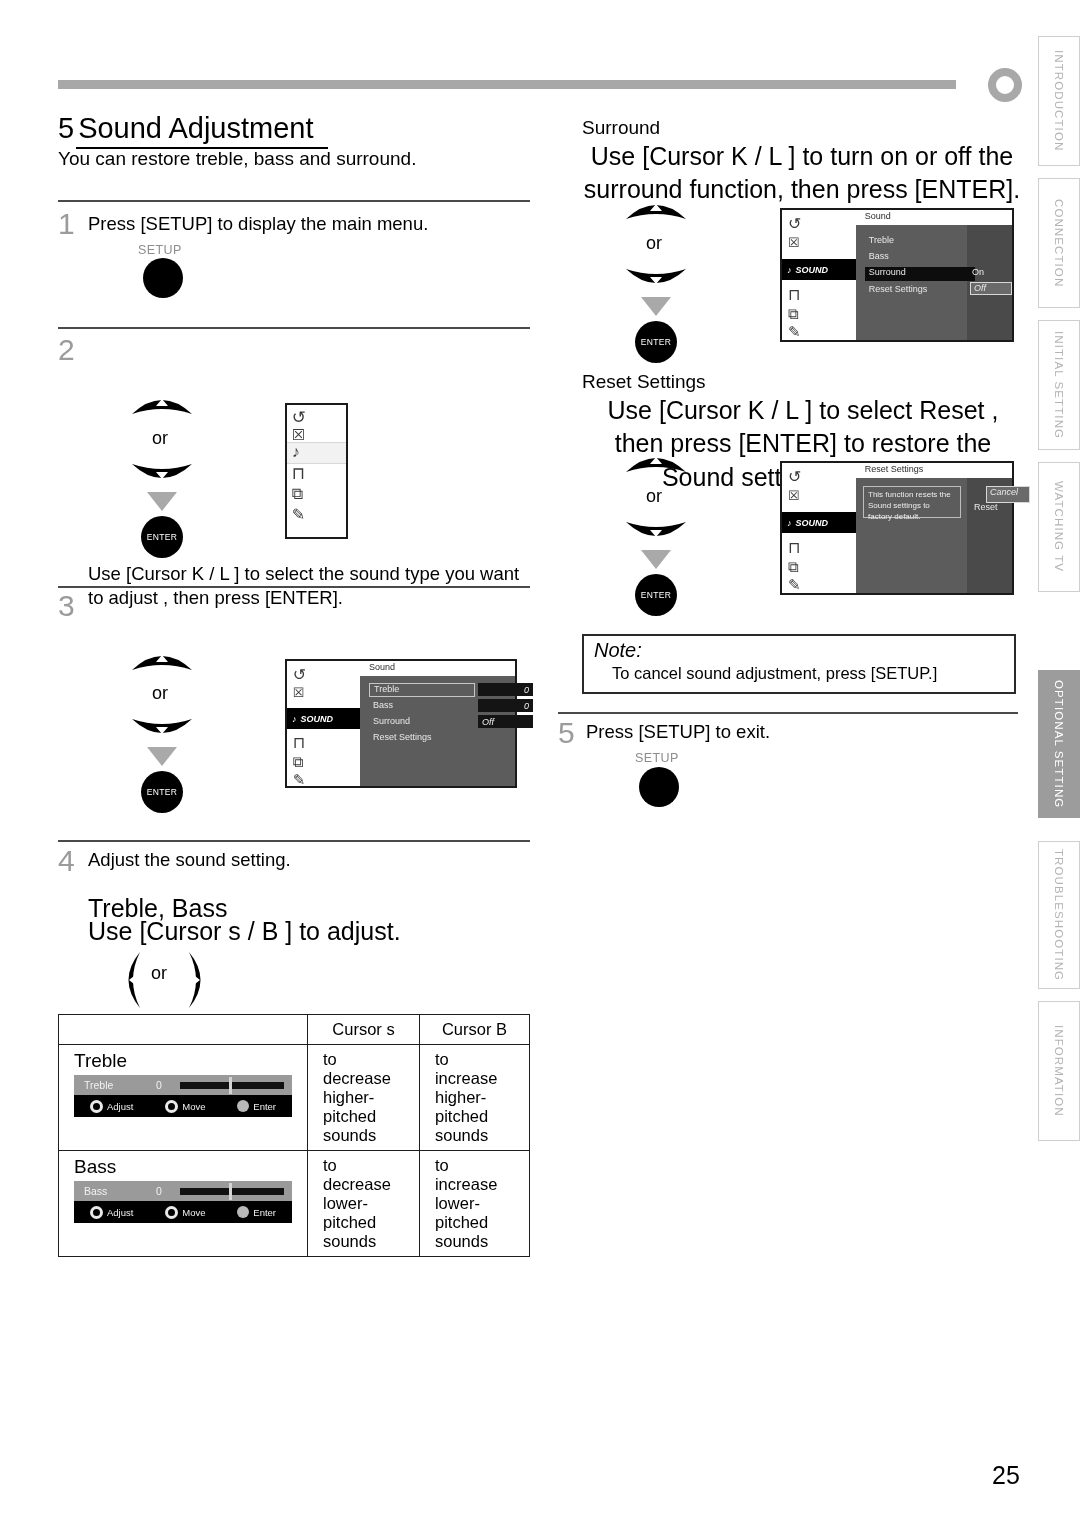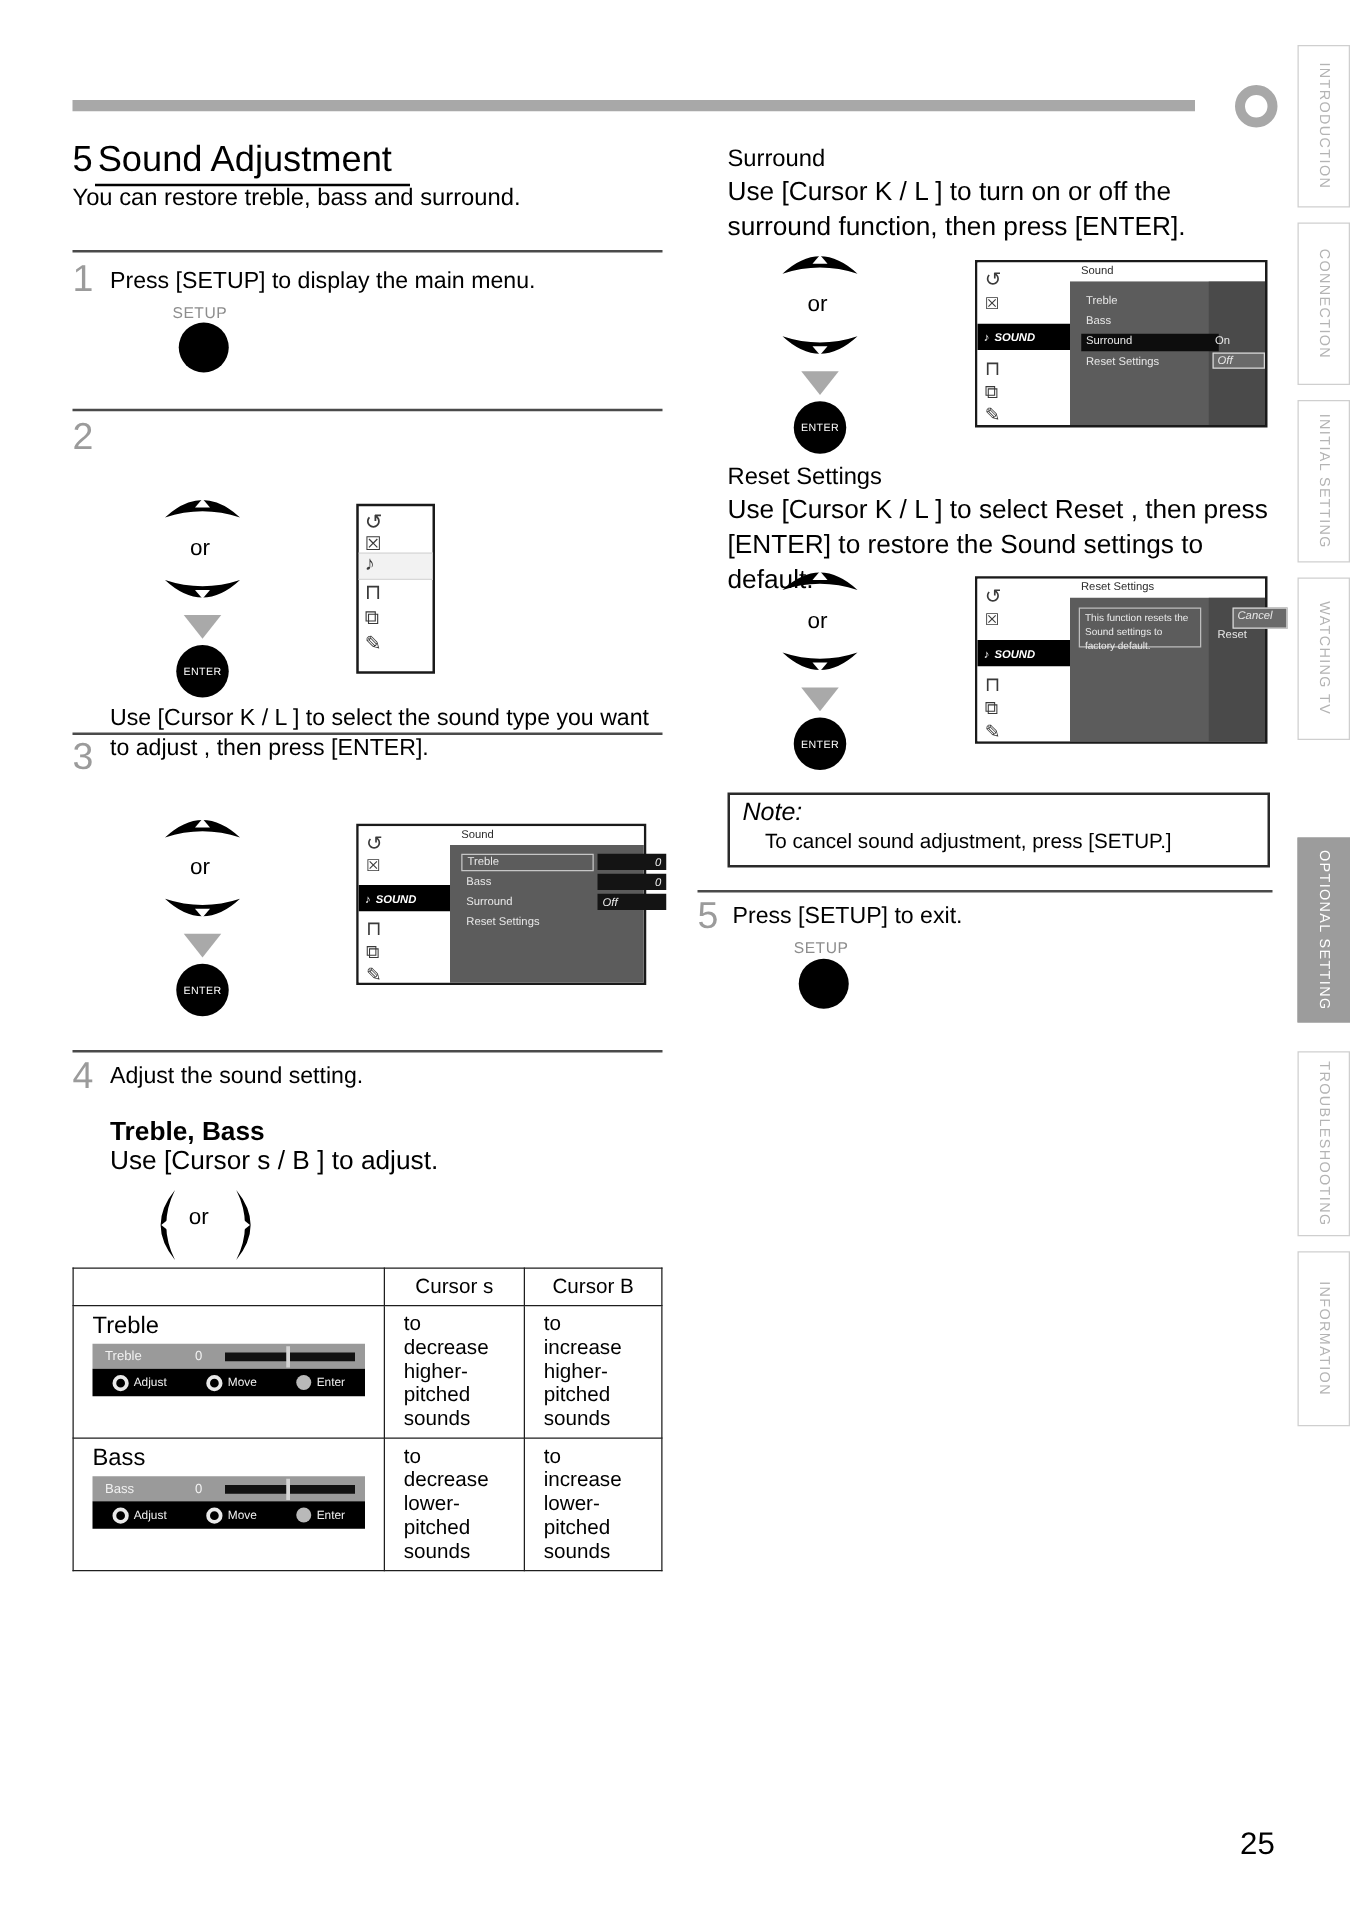--- a/index.html
+++ b/index.html
@@ -29,21 +29,21 @@
     border-bottom:2.5px solid #000; padding:0 14px 2px 2px; margin-left:2px;
   }
   #subtitle { position:absolute; left:58px; top:148px; font-size:19px; }
 
   
   .step-rule { position:absolute; height:2px; background:#4a4a4a; }
   .step-num  { position:absolute; font-size:30px; color:#9b9b9b; font-weight:400; }
   .step-text { position:absolute; font-size:18.5px; line-height:1.32; }
 
   
-  .txt { position:absolute; font-size:21px; line-height:1.33; }
+  .txt { position:absolute; font-size:25px; line-height:1.33;text-align:center; }
   .sec-head { position:absolute; font-size:19px; }
 
   
   .setup-label { position:absolute; font-size:12.5px; color:#8d8d8d; letter-spacing:.4px; }
   .setup-dot { position:absolute; width:40px; height:40px; border-radius:50%; background:#000; }
 
   
   .rocker { position:absolute; width:64px; height:28px; }
   .rocker svg { display:block; }
   .or-label { position:absolute; font-size:18px; }
@@ -213,21 +213,21 @@
 
     <div class="osd-val num" style="left:191px; top:22px; width:55px; height:13px; font-size:9px; padding-right:4px;">0</div>
     <div class="osd-val num" style="left:191px; top:38px; width:55px; height:13px; font-size:9px; padding-right:4px;">0</div>
     <div class="osd-val" style="left:191px; top:54px; width:55px; height:13px; font-size:9px; padding-left:4px; font-style:italic;">Off</div>
   </div>
 
   <div class="step-rule" style="left:58px; top:840px; width:472px;"></div>
   <div class="step-num" style="left:58px; top:844px;">4</div>
   <div class="step-text" style="left:88px; top:848px; width:440px;">Adjust the sound setting.</div>
 
-  <div class="txt" style="left:88px; top:892px;font-weight:bold;">Treble, Bass</div>
+  <div class="txt" style="left:88px; top:892px;">Treble, Bass</div>
   <div class="txt" style="left:88px; top:915px;">Use [Cursor s / B ] to adjust.</div>
 
   <div class="lrkey" style="left:113px; top:950px;">
     <svg width="30" height="60" viewBox="0 0 30 60">
       <path d="M27 2 Q4 30 27 58 Q13 30 27 2 Z" fill="#000"></path>
       <path d="M21 26 L16 30 L21 34 Z" fill="#fff"></path>
     </svg>
   </div>
   <div class="or-label" style="left:151px; top:963px;">or</div>
   <div class="lrkey" style="left:186px; top:950px;">

